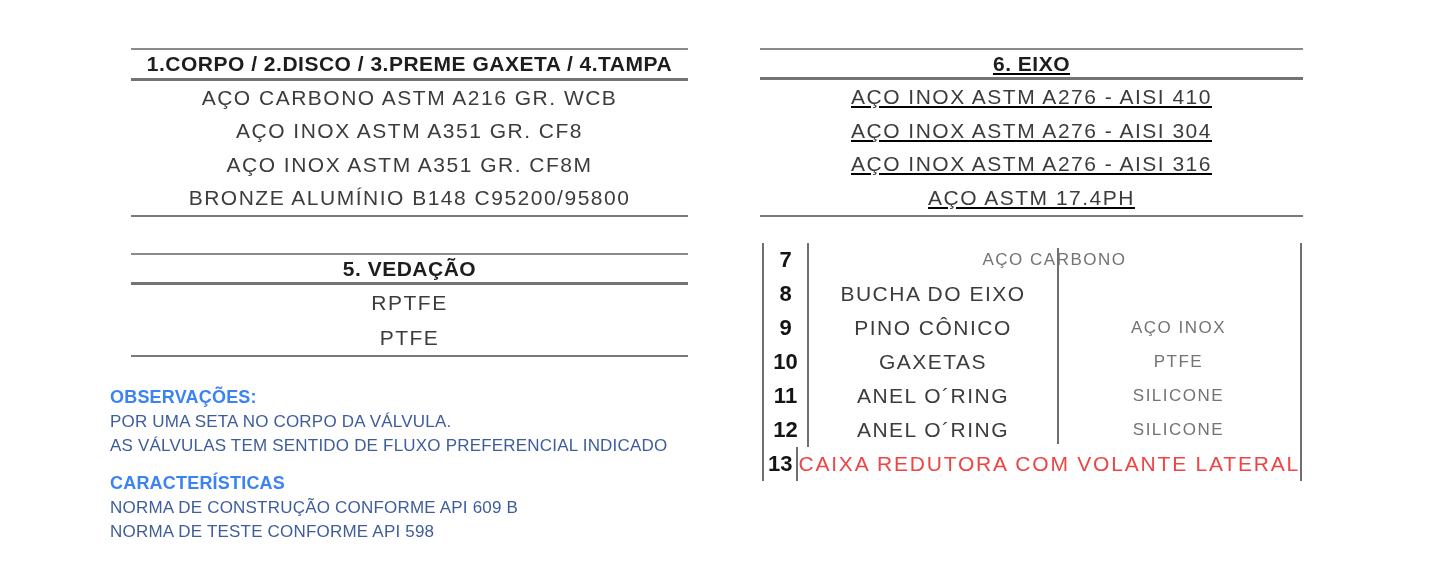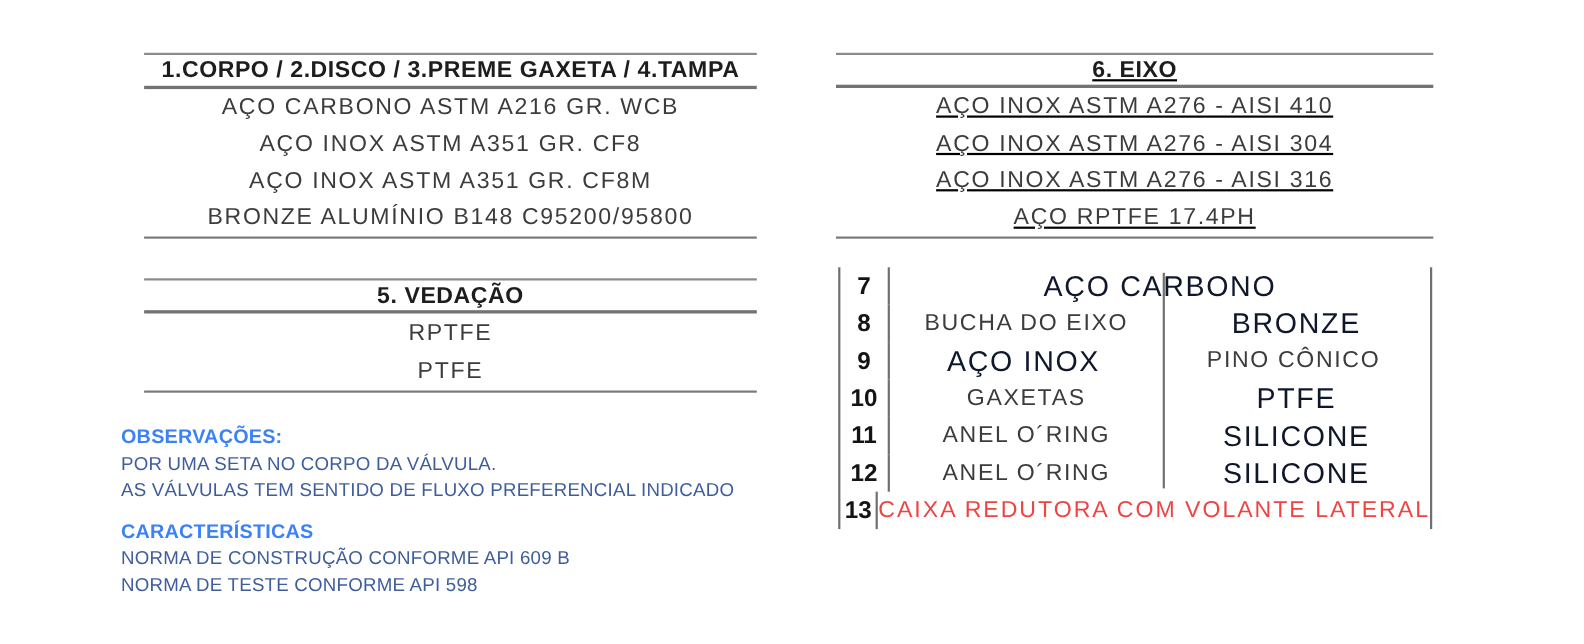--- a/index.html
+++ b/index.html
@@ -60,21 +60,21 @@
   }
   .cell.num {
     width: 45px;
     border-right: 2px solid #6f6f6f;
     font-weight: bold;
     font-size: 22px;
     color: #141414;
     letter-spacing: 0;
   }
   .cell.part { width: 248px; font-size: 21px; letter-spacing: 1.5px; color: #3c3c3c; }
-  .cell.mat  { flex: 1; font-size: 26px; letter-spacing: 1.5px; color: #0f172a; }
+  .cell.mat  { flex: 1; font-size: 17px; letter-spacing: 1.5px; color: #737373; }
   .cell.wide { flex: 1; font-size: 21px; letter-spacing: 1.8px; color: #ef4444; }
   .mid-divider {
     position: absolute;
     left: 293px; top: 5px; height: 196px; width: 2px;
     background: #6f6f6f;
   }
 
   
   .notes { position: absolute; left: 110px; top: 385px; width: 620px; }
   .note-heading {
@@ -110,37 +110,36 @@
     <div class="tbl-header">5. VEDAÇÃO</div>
     <div class="tbl-row">RPTFE</div>
     <div class="tbl-row">PTFE</div>
   </section>
 
   <section class="tbl t3">
     <div class="tbl-header">6. EIXO</div>
     <div class="tbl-row">AÇO INOX ASTM A276 - AISI 410</div>
     <div class="tbl-row">AÇO INOX ASTM A276 - AISI 304</div>
     <div class="tbl-row">AÇO INOX ASTM A276 - AISI 316</div>
-    <div class="tbl-row">AÇO RPTFE 17.4PH</div>
+    <div class="tbl-row">AÇO ASTM 17.4PH</div>
   </section>
 
   <section class="parts">
     <div class="parts-row">
       <div class="cell num">7</div>
       <div class="cell mat">AÇO CARBONO</div>
     </div>
     <div class="parts-row">
       <div class="cell num">8</div>
       <div class="cell part">BUCHA DO EIXO</div>
-      <div class="cell mat">BRONZE</div>
     </div>
     <div class="parts-row">
       <div class="cell num">9</div>
+      <div class="cell part">PINO CÔNICO</div>
       <div class="cell mat">AÇO INOX</div>
-      <div class="cell part">PINO CÔNICO</div>
     </div>
     <div class="parts-row">
       <div class="cell num">10</div>
       <div class="cell part">GAXETAS</div>
       <div class="cell mat">PTFE</div>
     </div>
     <div class="parts-row">
       <div class="cell num">11</div>
       <div class="cell part">ANEL O´RING</div>
       <div class="cell mat">SILICONE</div>

